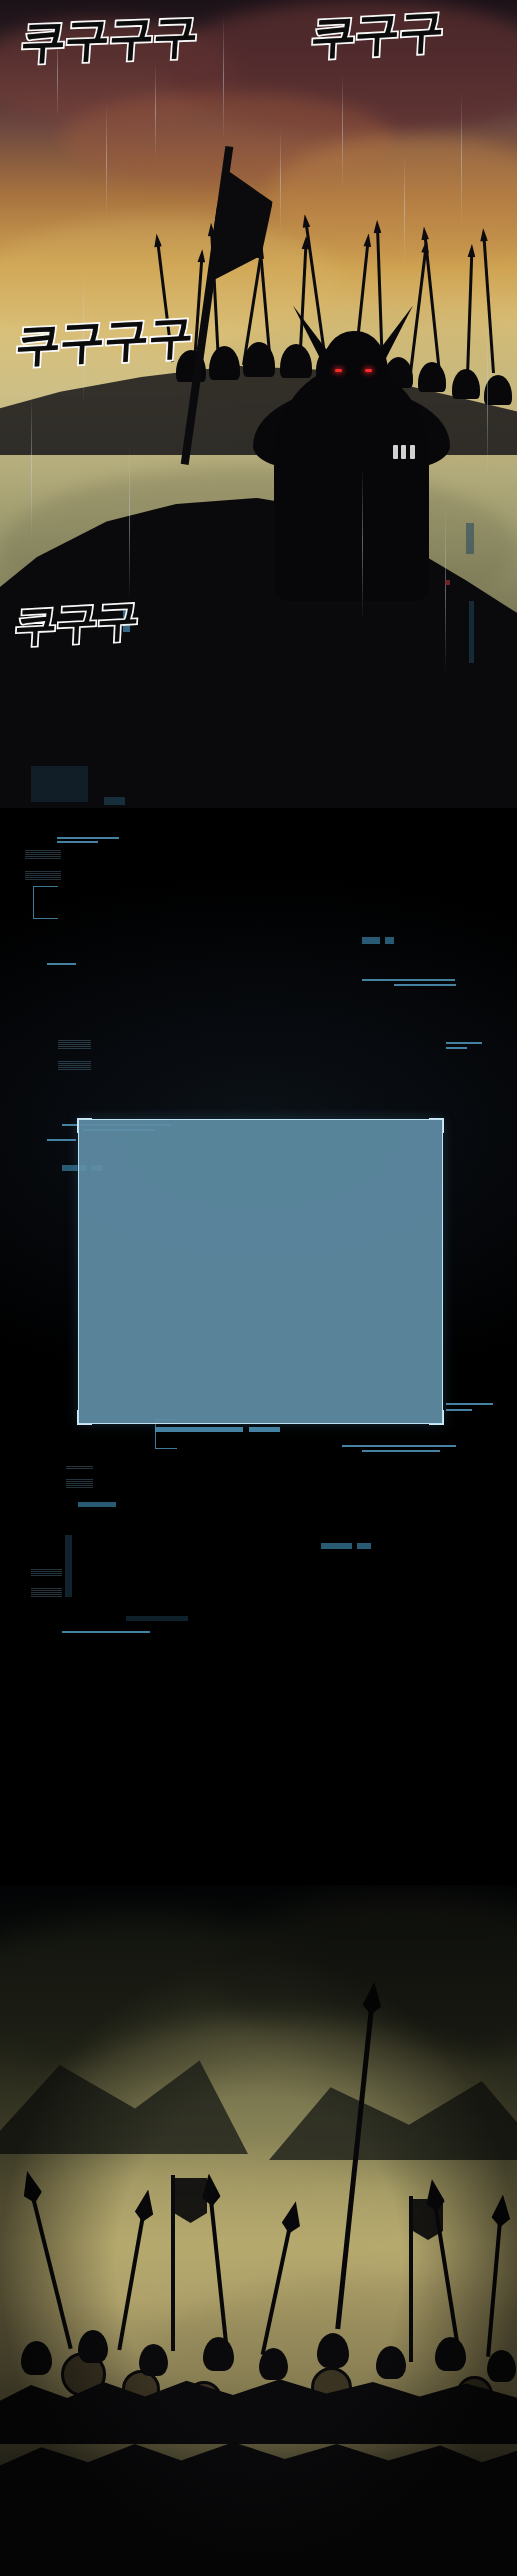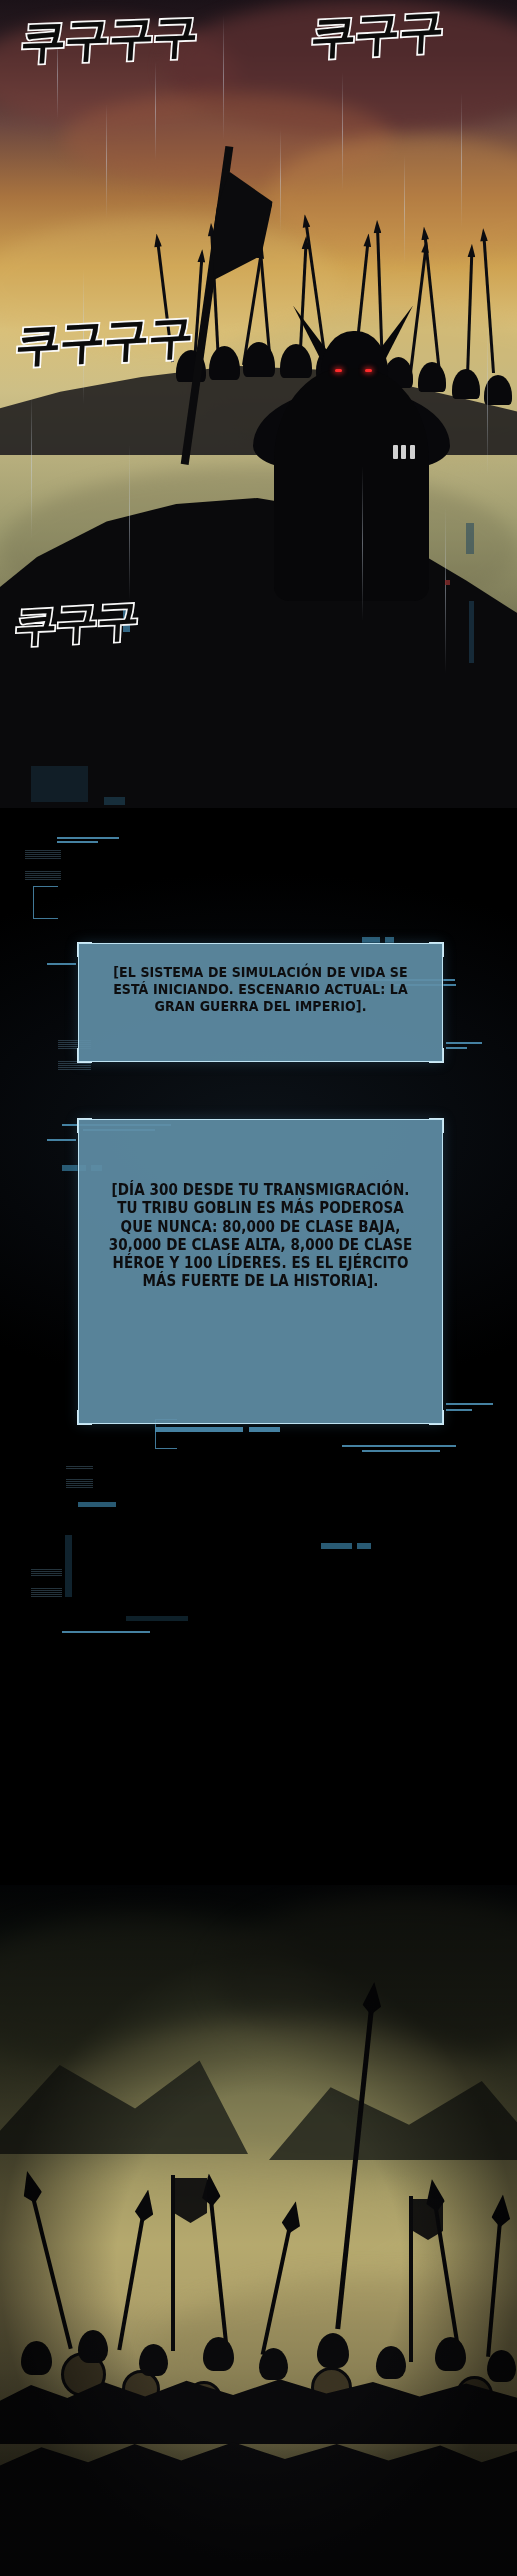--- a/index.html
+++ b/index.html
@@ -466,38 +466,30 @@
     <div class="hud-block" style="left:385px; top:129px; width:9.3px; height:7.2px;"></div>
     <div class="hud-block" style="left:62px; top:357px; width:24px; height:6.2px;"></div>
     <div class="hud-block" style="left:91px; top:357px; width:11.4px; height:6.2px;"></div>
     <div class="hud-block" style="left:321px; top:735px;width:31px; height:6.2px;"></div>
     <div class="hud-block" style="left:357px; top:735px;width:13.5px; height:6.2px;"></div>
     <div class="hud-block" style="left:78px; top:694px;width:38px; height:5.2px;"></div>
 
     <div class="hud-bracket" style="left:33px;  top:78px; width:24px; height:31px;"></div>
     <div class="hud-bracket" style="left:155px; top:611px;width:21px; height:28px;"></div>
 
-    <div class="sysbox" style="left:78px; top:135px; width:365px; height:119px;">
-      <span class="corner tl"></span>
-      <span class="corner tr"></span>
-      <span class="corner bl"></span>
-      <span class="corner br"></span>
-      <div class="txt" style="padding:19.7px 29px 0 29px; font-size:14px;">[El sistema de simulación de vida se está iniciando. Escenario actual: La Gran Guerra del Imperio].</div>
-    </div>
 
     <div class="hud-line" style="left:47px;  top:155px; width:29px;"></div>
     <div class="hud-line" style="left:446px; top:234px; width:36px;"></div>
     <div class="hud-line" style="left:446px; top:239px; width:21px;"></div>
 
     <div class="sysbox" style="left:78px; top:311px; width:365px; height:305px;">
       <span class="corner tl"></span>
       <span class="corner tr"></span>
       <span class="corner bl"></span>
       <span class="corner br"></span>
-      <div class="txt" style="padding:61px 25px 0 25px; font-size:15px;">[Día 300 desde tu transmigración. Tu tribu goblin es más poderosa que nunca: 80,000 de clase baja, 30,000 de clase alta, 8,000 de clase héroe y 100 líderes. Es el ejército más fuerte de la historia].</div>
     </div>
 
     <div class="hud-line" style="left:47px;  top:331px;  width:29px;"></div>
     <div class="hud-line" style="left:446px; top:595px; width:47px;"></div>
     <div class="hud-line" style="left:446px; top:601px; width:26px;"></div>
     <div class="hud-block" style="left:155px; top:619px; width:88px; height:5.2px; background:#4d8fb3;"></div>
     <div class="hud-block" style="left:249px; top:619px; width:31px;  height:5.2px; background:#4d8fb3;"></div>
 
     <div class="glitch" style="left:65px; top:727px; width:7.2px; height:62px; opacity:.5;"></div>
     <div class="glitch" style="left:126px; top:808px; width:62px; height:5.2px; opacity:.45;"></div>

